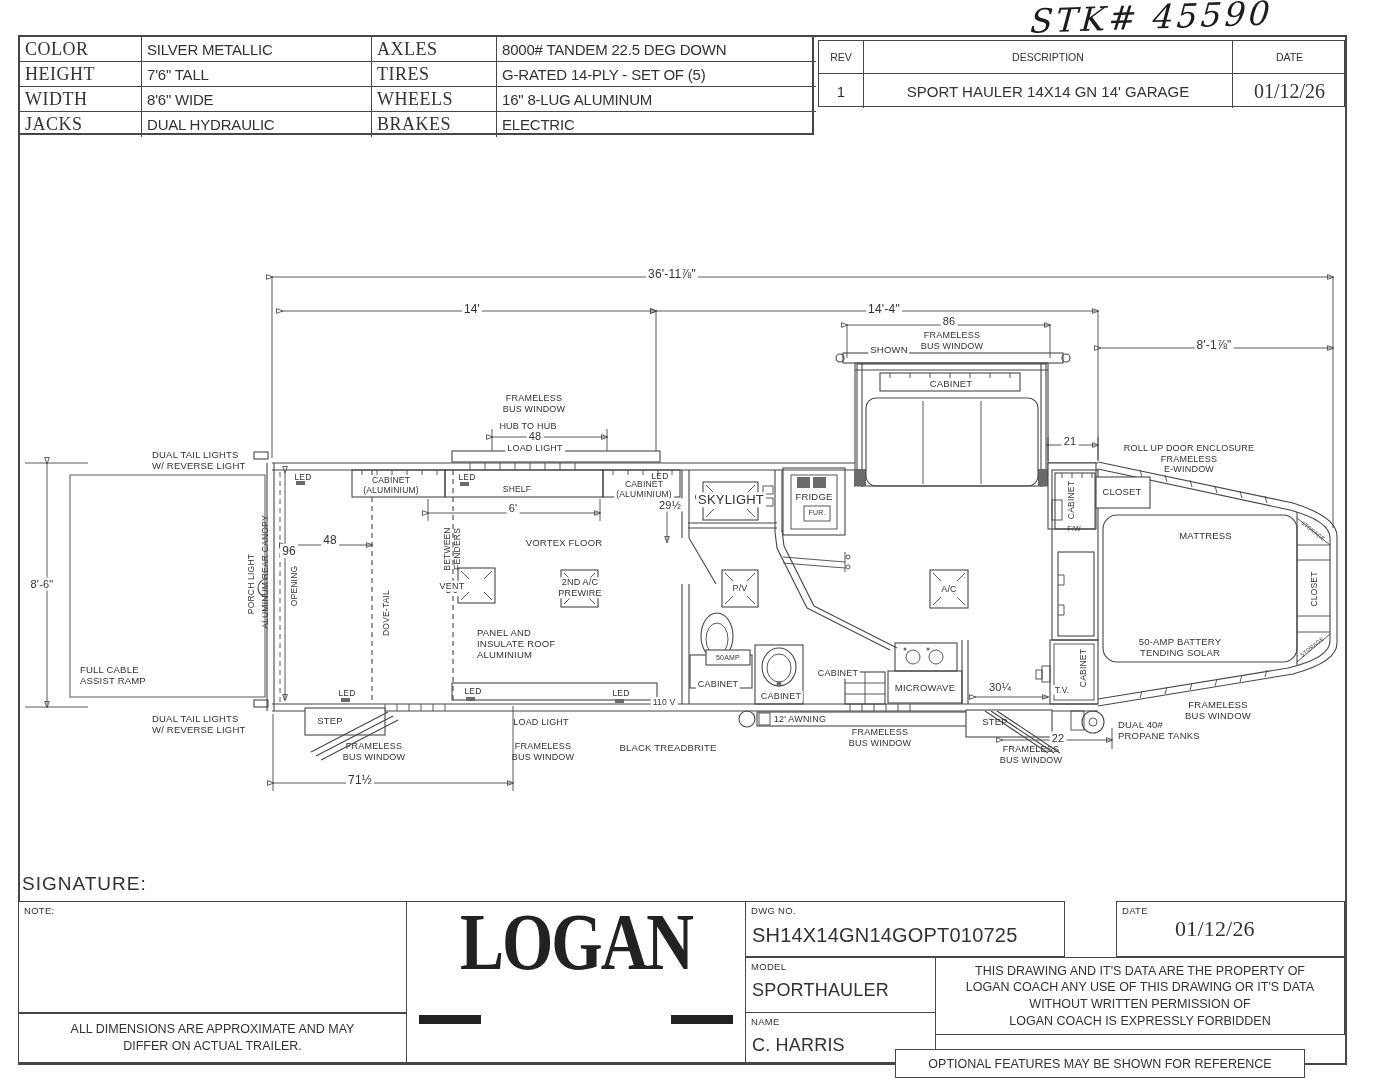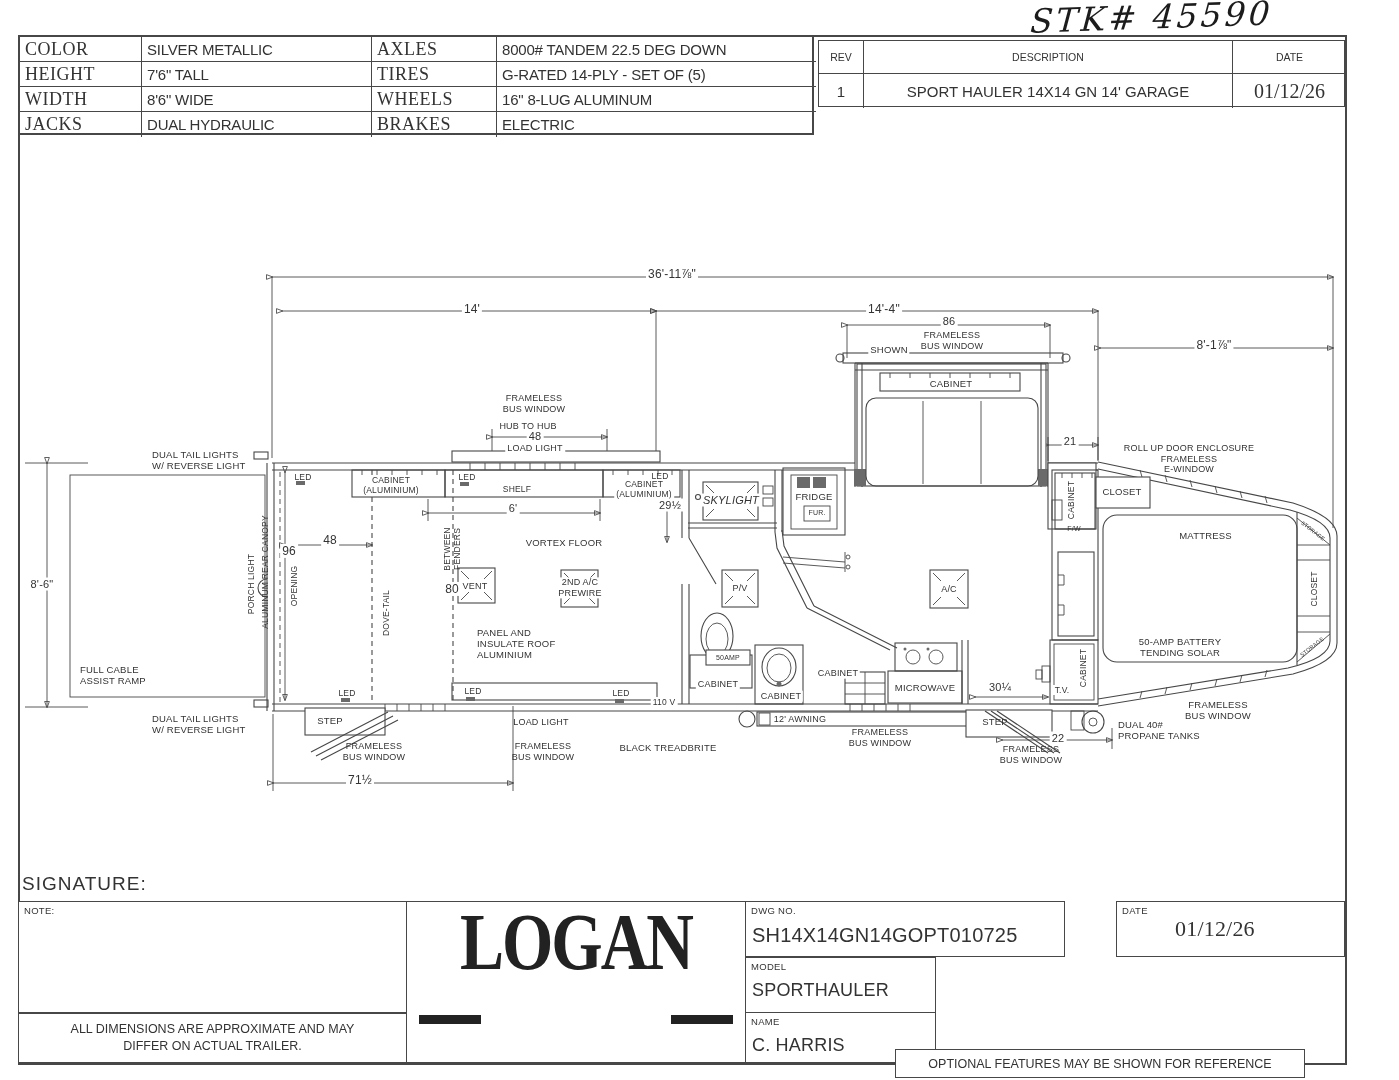--- a/index.html
+++ b/index.html
@@ -285,40 +285,40 @@
       <div class="pl bg" style="left: 644px; top: 489px; font-size: 8.5px; transform: translate(-50%, -50%);">CABINET
 (ALUMINIUM)</div>
       <div class="pl" style="left: 660px; top: 476px; font-size: 8.5px; transform: translate(-50%, -50%);">LED</div>
       <div class="pl bg" style="left: 670px; top: 505px; font-size: 11px; transform: translate(-50%, -50%);">29½</div>
       <div class="pl bg" style="left: 513px; top: 508px; font-size: 11px; transform: translate(-50%, -50%);">6'</div>
       <div class="pl bg" style="left: 330px; top: 540px; font-size: 12px; transform: translate(-50%, -50%);">48</div>
       <div class="pl" style="left: 386px; top: 613px; font-size: 8.5px; transform: translate(-50%, -50%) rotate(-90deg);">DOVE-TAIL</div>
       <div class="pl" style="left: 452px; top: 549px; font-size: 8.5px; transform: translate(-50%, -50%) rotate(-90deg);">BETWEEN
 FENDERS</div>
       <div class="pl bg" style="left: 452px; top: 589px; font-size: 12px; transform: translate(-50%, -50%);">80</div>
-      <div class="pl bg" style="left: 475px; top: 586px; font-size: 9px; transform: translate(-50%, -50%);">VENT</div>
+      <div class="pl bg" style="left: 452px; top: 586px; font-size: 9px; transform: translate(-50%, -50%);">VENT</div>
       <div class="pl" style="left: 564px; top: 543px; font-size: 9.5px; transform: translate(-50%, -50%);">VORTEX FLOOR</div>
       <div class="pl bg" style="left: 580px; top: 588px; font-size: 9px; transform: translate(-50%, -50%);">2ND A/C
 PREWIRE</div>
       <div class="pl ta-l" style="left: 477px; top: 644px; font-size: 9.5px; transform: translate(0px, -50%);">PANEL AND
 INSULATE ROOF
 ALUMINIUM</div>
       <div class="pl" style="left: 347px; top: 693px; font-size: 8.5px; transform: translate(-50%, -50%);">LED</div>
       <div class="pl" style="left: 473px; top: 691px; font-size: 8.5px; transform: translate(-50%, -50%);">LED</div>
       <div class="pl" style="left: 621px; top: 693px; font-size: 8.5px; transform: translate(-50%, -50%);">LED</div>
       <div class="pl bg" style="left: 664px; top: 702px; font-size: 8.5px; transform: translate(-50%, -50%);">110 V</div>
       <div class="pl" style="left: 330px; top: 721px; font-size: 9.5px; transform: translate(-50%, -50%);">STEP</div>
       <div class="pl" style="left: 374px; top: 752px; font-size: 9px; transform: translate(-50%, -50%);">FRAMELESS
 BUS WINDOW</div>
       <div class="pl bg" style="left: 360px; top: 780px; font-size: 12px; transform: translate(-50%, -50%);">71½</div>
       <div class="pl" style="left: 541px; top: 722px; font-size: 9px; transform: translate(-50%, -50%);">LOAD LIGHT</div>
       <div class="pl" style="left: 543px; top: 752px; font-size: 9px; transform: translate(-50%, -50%);">FRAMELESS
 BUS WINDOW</div>
       <div class="pl" style="left: 668px; top: 748px; font-size: 9.5px; transform: translate(-50%, -50%);">BLACK TREADBRITE</div>
-      <div class="pl bg" style="left: 731px; top: 500px; font-size: 11px; transform: translate(-50%, -50%); font-style: italic;">SKYLIGHT</div>
+      <div class="pl bg" style="left: 731px; top: 500px; font-size: 13px; transform: translate(-50%, -50%);">SKYLIGHT</div>
       <div class="pl bg" style="left: 814px; top: 497px; font-size: 9.5px; transform: translate(-50%, -50%);">FRIDGE</div>
       <div class="pl" style="left: 817px; top: 513px; font-size: 7px; transform: translate(-50%, -50%);">FUR.</div>
       <div class="pl bg" style="left: 740px; top: 588px; font-size: 9px; transform: translate(-50%, -50%);">P/V</div>
       <div class="pl" style="left: 728px; top: 658px; font-size: 7px; transform: translate(-50%, -50%);">50AMP</div>
       <div class="pl bg" style="left: 718px; top: 684px; font-size: 9px; transform: translate(-50%, -50%);">CABINET</div>
       <div class="pl bg" style="left: 781px; top: 696px; font-size: 9px; transform: translate(-50%, -50%);">CABINET</div>
       <div class="pl bg" style="left: 838px; top: 673px; font-size: 9px; transform: translate(-50%, -50%);">CABINET</div>
       <div class="pl bg" style="left: 925px; top: 688px; font-size: 9.5px; transform: translate(-50%, -50%);">MICROWAVE</div>
       <div class="pl bg" style="left: 949px; top: 589px; font-size: 9px; transform: translate(-50%, -50%);">A/C</div>
       <div class="pl bg" style="left: 800px; top: 719px; font-size: 9px; transform: translate(-50%, -50%);">12' AWNING</div>
@@ -395,19 +395,23 @@
     <span class="big">SH14X14GN14GOPT010725</span>
   </div>
   <div class="cell" id="date-cell">
     <span class="tag">DATE</span>
     <span class="big">01/12/26</span>
   </div>
   <div class="cell" id="model-cell">
     <span class="tag">MODEL</span>
     <span class="big">SPORTHAULER</span>
   </div>
+  <div class="cell pre" id="legal-cell">THIS DRAWING AND IT'S DATA ARE THE PROPERTY OF
+LOGAN COACH ANY USE OF THIS DRAWING OR IT'S DATA
+WITHOUT WRITTEN PERMISSION OF
+LOGAN COACH IS EXPRESSLY FORBIDDEN</div>
   <div class="cell" id="name-cell">
     <span class="tag">NAME</span>
     <span class="big">C. HARRIS</span>
   </div>
   <div class="cell" id="opt-cell">OPTIONAL FEATURES MAY BE SHOWN FOR REFERENCE</div>
 
 </div>
 
 </body></html>

